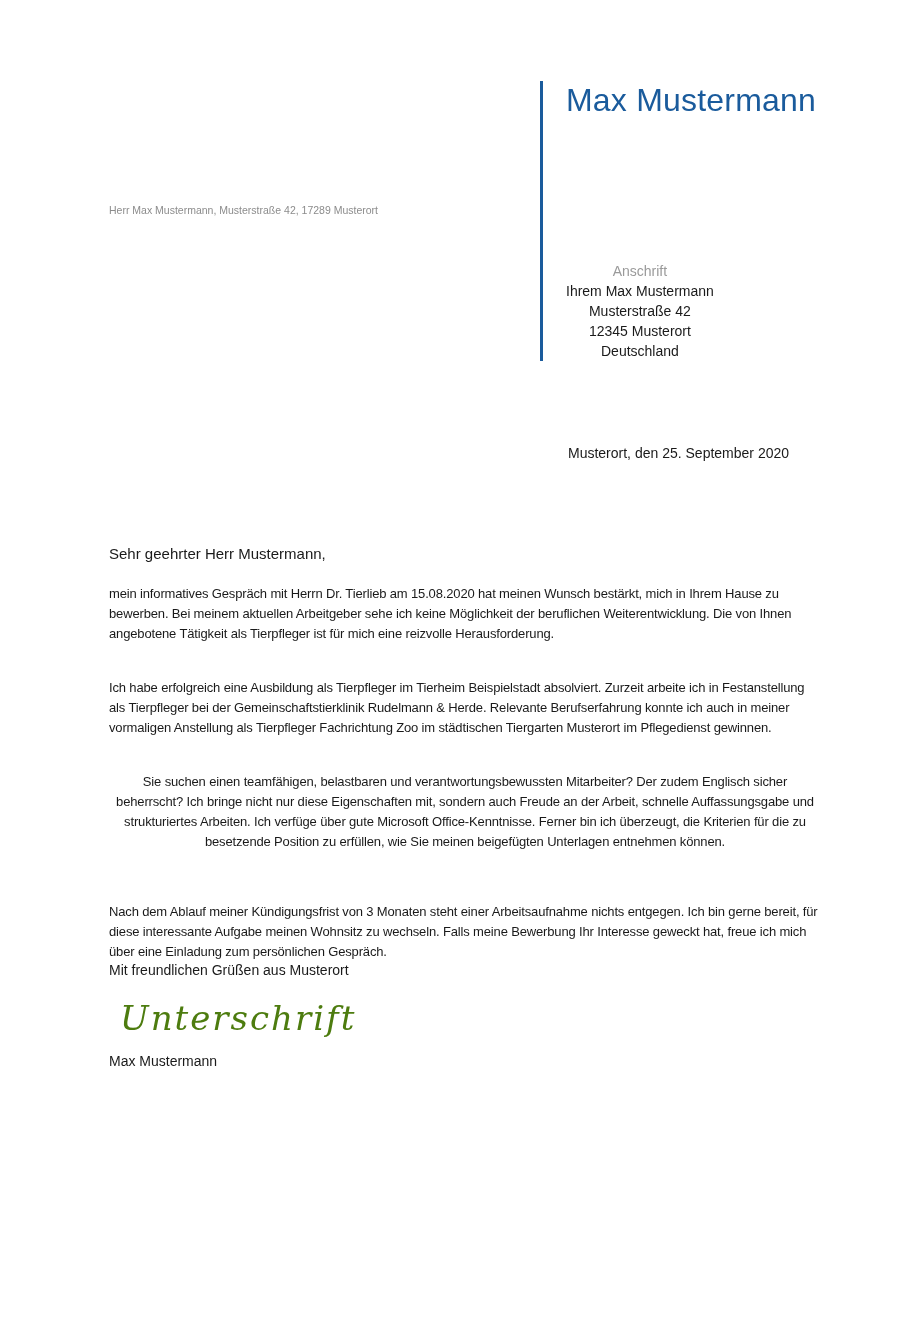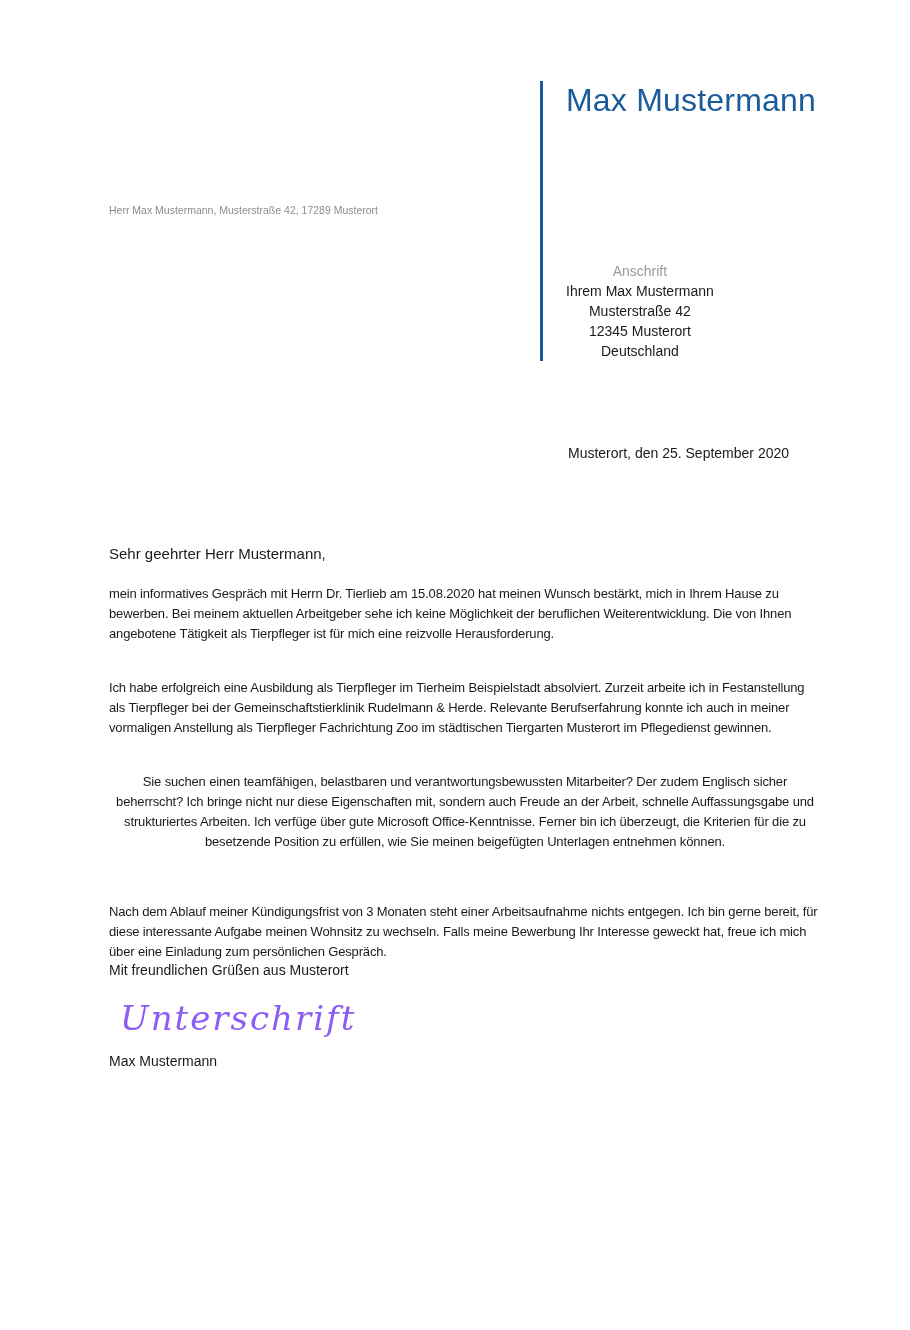--- a/index.html
+++ b/index.html
@@ -117,21 +117,21 @@
       white-space: nowrap;
     }
     .signature {
       position: absolute;
       left: 120px;
       top: 980px;
       font-family: "DejaVu Serif", serif;
       font-style: italic;
       font-size: 34px;
       line-height: 44px;
-      color: #8b5cf6;
+      color: #4d7c0f;
       letter-spacing: 2px;
       white-space: nowrap;
     }
     .signer {
       position: absolute;
       left: 109px;
       top: 1035px;
       font-size: 14px;
       line-height: 20px;
       white-space: nowrap;

